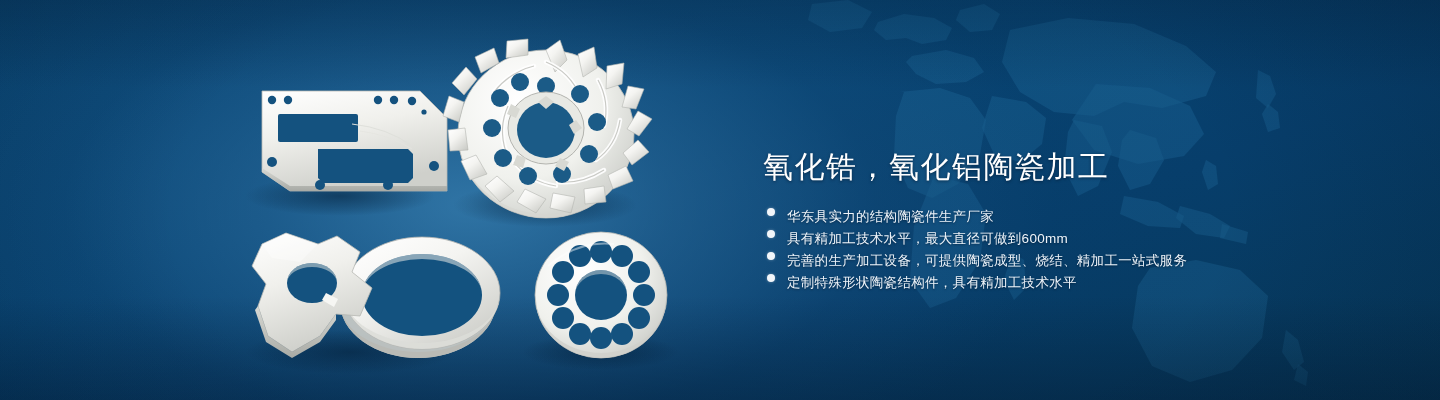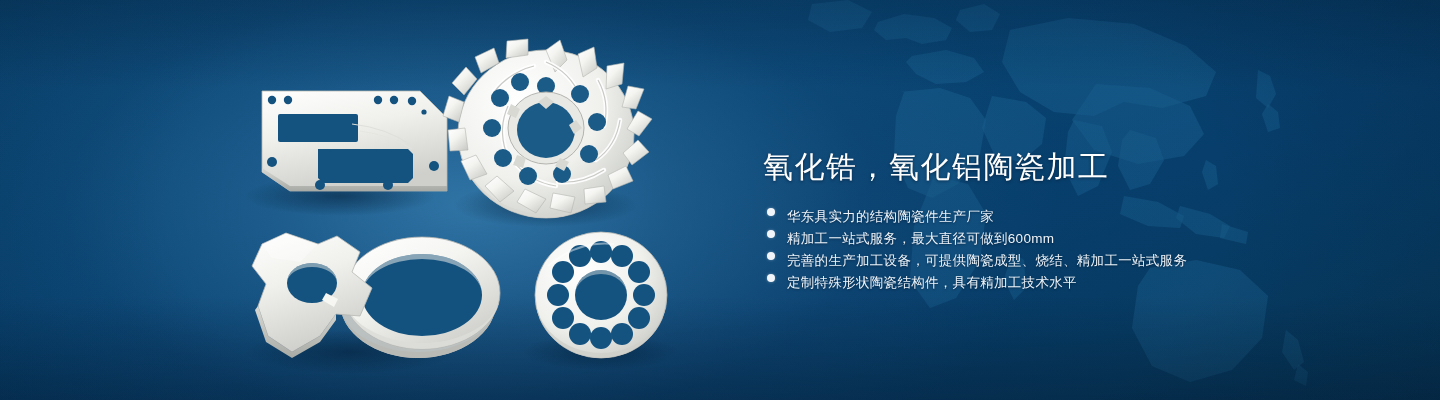--- a/index.html
+++ b/index.html
@@ -343,21 +343,21 @@
   <div class="copy">
     <h1 class="headline">氧化锆，氧化铝陶瓷加工</h1>
 
     <ul class="bullet-list">
       <li class="bullet-item">
         <span class="bullet-dot"></span>
         <span>华东具实力的结构陶瓷件生产厂家</span>
       </li>
       <li class="bullet-item">
         <span class="bullet-dot"></span>
-        <span>精加工一站式服务，最大直径可做到600mm</span>
+        <span>具有精加工技术水平，最大直径可做到600mm</span>
       </li>
       <li class="bullet-item">
         <span class="bullet-dot"></span>
         <span>完善的生产加工设备，可提供陶瓷成型、烧结、精加工一站式服务</span>
       </li>
       <li class="bullet-item">
         <span class="bullet-dot"></span>
         <span>定制特殊形状陶瓷结构件，具有精加工技术水平</span>
       </li>
     </ul>

